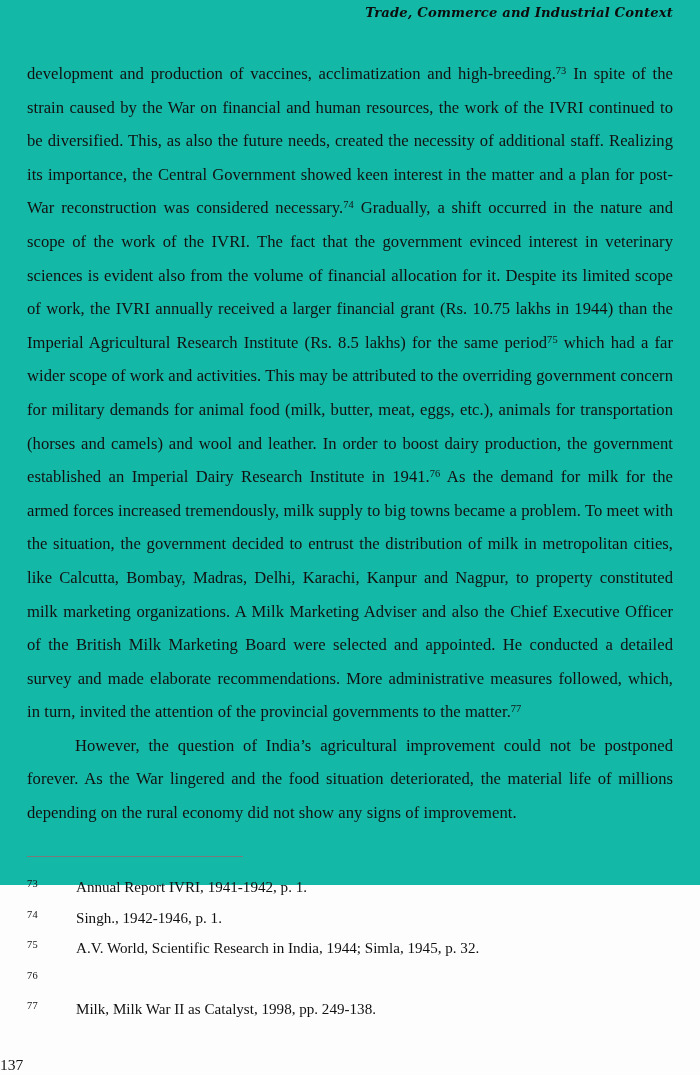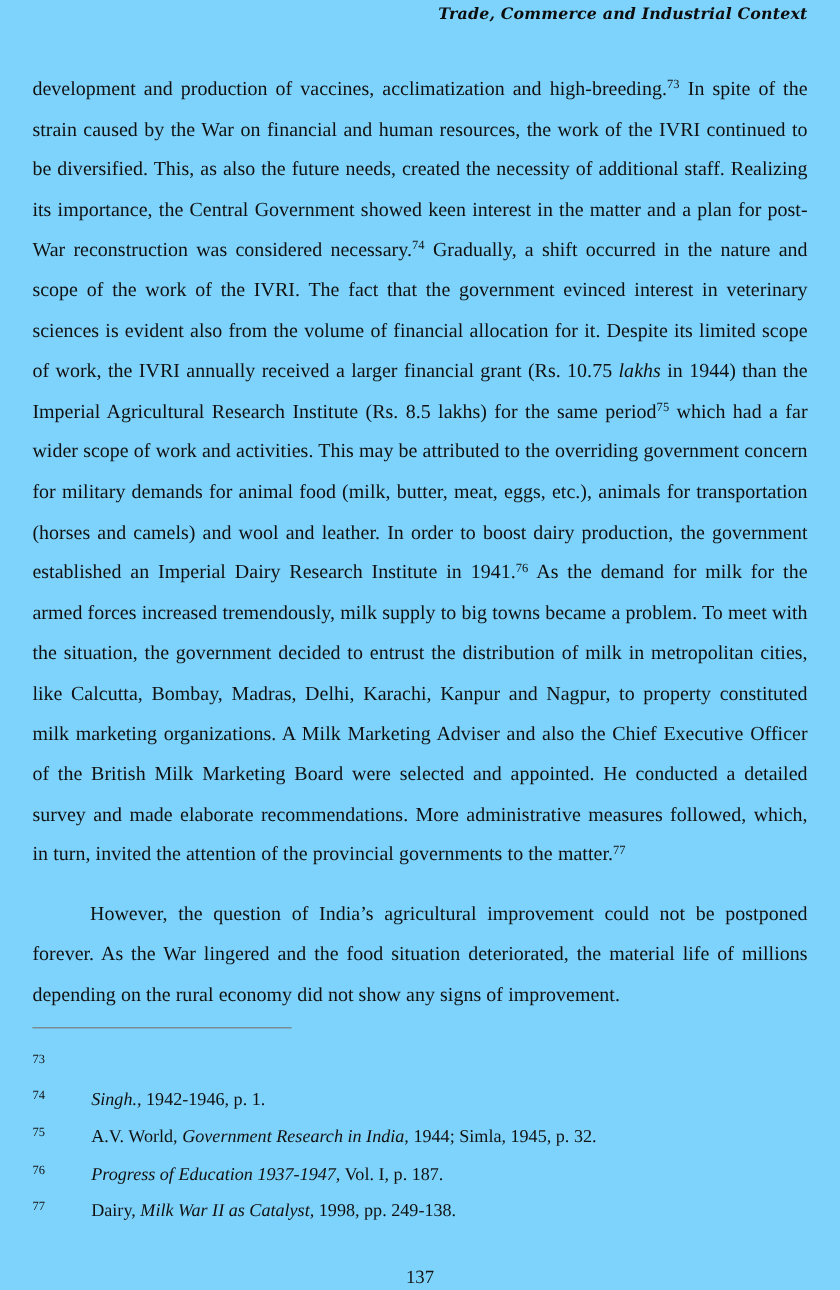--- a/index.html
+++ b/index.html
@@ -15,22 +15,22 @@
     font-family: "Liberation Serif", "DejaVu Serif", serif;
     color: #100f0f;
     background: #fdfdfd;
   }
 
   .page {
     position: absolute;
     left: 0;
     top: 0;
     width: 700px;
-    height: 1075px;
-    background: #7dd3fc;
+    height: 885px;
+    background: #14b8a6;
   }
 
   
   .running-head {
     position: absolute;
     top: 5px;
     left: 27px;
     width: 646px;
     text-align: right;
     font-family: "DejaVu Serif", "Liberation Serif", serif;
@@ -57,24 +57,24 @@
     font-size: 16.6px;
     line-height: 33.6px;
     letter-spacing: 0.04px;
     word-spacing: 0.1px;
     color: #121111;
   }
   p.para.indent {
     text-indent: 48px;
   }
   p.para + p.para {
-    margin-top: 16px;
+    margin-top: 0;
   }
 
-  .it { font-style: italic; }
+  .it { }
 
   sup.fn {
     font-size: 10.4px;
     line-height: 0;
     vertical-align: 0.52em;
     letter-spacing: 0.1px;
   }
 
   
   .footnote-rule {
@@ -113,43 +113,42 @@
     letter-spacing: 0.2px;
     color: #121111;
   }
 
   
   .folio {
     position: absolute;
     left: 0;
     top: 1055px;
     width: 700px;
-    text-align: center;
     font-size: 15.6px;
     line-height: 20px;
     color: #141414;
   }
 </style>
 </head>
 <body>
 
 <div class="page">
 
   <div class="running-head">Trade, Commerce and Industrial Context</div>
 
   <div class="body-block">
       <p class="para"><span>development and production of vaccines, acclimatization and high-breeding.</span><sup class="fn">73</sup><span> In spite of the strain caused by the War on financial and human resources, the work of the IVRI continued to be diversified. This, as also the future needs, created the necessity of additional staff. Realizing its importance, the Central Government showed keen interest in the matter and a plan for post-War reconstruction was considered necessary.</span><sup class="fn">74</sup><span> Gradually, a shift occurred in the nature and scope of the work of the IVRI. The fact that the government evinced interest in veterinary sciences is evident also from the volume of financial allocation for it. Despite its limited scope of work, the IVRI annually received a larger financial grant (Rs. 10.75 </span><span class="it">lakhs</span><span> in 1944) than the Imperial Agricultural Research Institute (Rs. 8.5 lakhs) for the same period</span><sup class="fn">75</sup><span> which had a far wider scope of work and activities. This may be attributed to the overriding government concern for military demands for animal food (milk, butter, meat, eggs, etc.), animals for transportation (horses and camels) and wool and leather. In order to boost dairy production, the government established an Imperial Dairy Research Institute in 1941.</span><sup class="fn">76</sup><span> As the demand for milk for the armed forces increased tremendously, milk supply to big towns became a problem. To meet with the situation, the government decided to entrust the distribution of milk in metropolitan cities, like Calcutta, Bombay, Madras, Delhi, Karachi, Kanpur and Nagpur, to property constituted milk marketing organizations. A Milk Marketing Adviser and also the Chief Executive Officer of the British Milk Marketing Board were selected and appointed. He conducted a detailed survey and made elaborate recommendations. More administrative measures followed, which, in turn, invited the attention of the provincial governments to the matter.</span><sup class="fn">77</sup></p>
       <p class="para indent"><span>However, the question of India’s agricultural improvement could not be postponed forever. As the War lingered and the food situation deteriorated, the material life of millions depending on the rural economy did not show any signs of improvement.</span></p>
     </div>
 
   <div class="footnote-rule"></div>
 
   <div class="footnotes">
-      <div class="footnote"><span class="fn-num">73</span></div>
+      <div class="footnote"><span class="fn-num">73</span><span><span class="it">Annual Report IVRI</span><span>, 1941-1942, p. 1.</span></span></div>
       <div class="footnote"><span class="fn-num">74</span><span><span class="it">Singh.</span><span>, 1942-1946, p. 1.</span></span></div>
-      <div class="footnote"><span class="fn-num">75</span><span><span>A.V. World, </span><span class="it">Government Research in India</span><span>, 1944; Simla, 1945, p. 32.</span></span></div>
-      <div class="footnote"><span class="fn-num">76</span><span><span class="it">Progress of Education 1937-1947</span><span>, Vol. I, p. 187.</span></span></div>
-      <div class="footnote"><span class="fn-num">77</span><span><span>Dairy, </span><span class="it">Milk War II as Catalyst,</span><span> 1998, pp. 249-138.</span></span></div>
+      <div class="footnote"><span class="fn-num">75</span><span><span>A.V. World, </span><span class="it">Scientific Research in India</span><span>, 1944; Simla, 1945, p. 32.</span></span></div>
+      <div class="footnote"><span class="fn-num">76</span></div>
+      <div class="footnote"><span class="fn-num">77</span><span><span>Milk, </span><span class="it">Milk War II as Catalyst,</span><span> 1998, pp. 249-138.</span></span></div>
     </div>
 
   <div class="folio">137</div>
 
 </div>
 
 </body></html>

